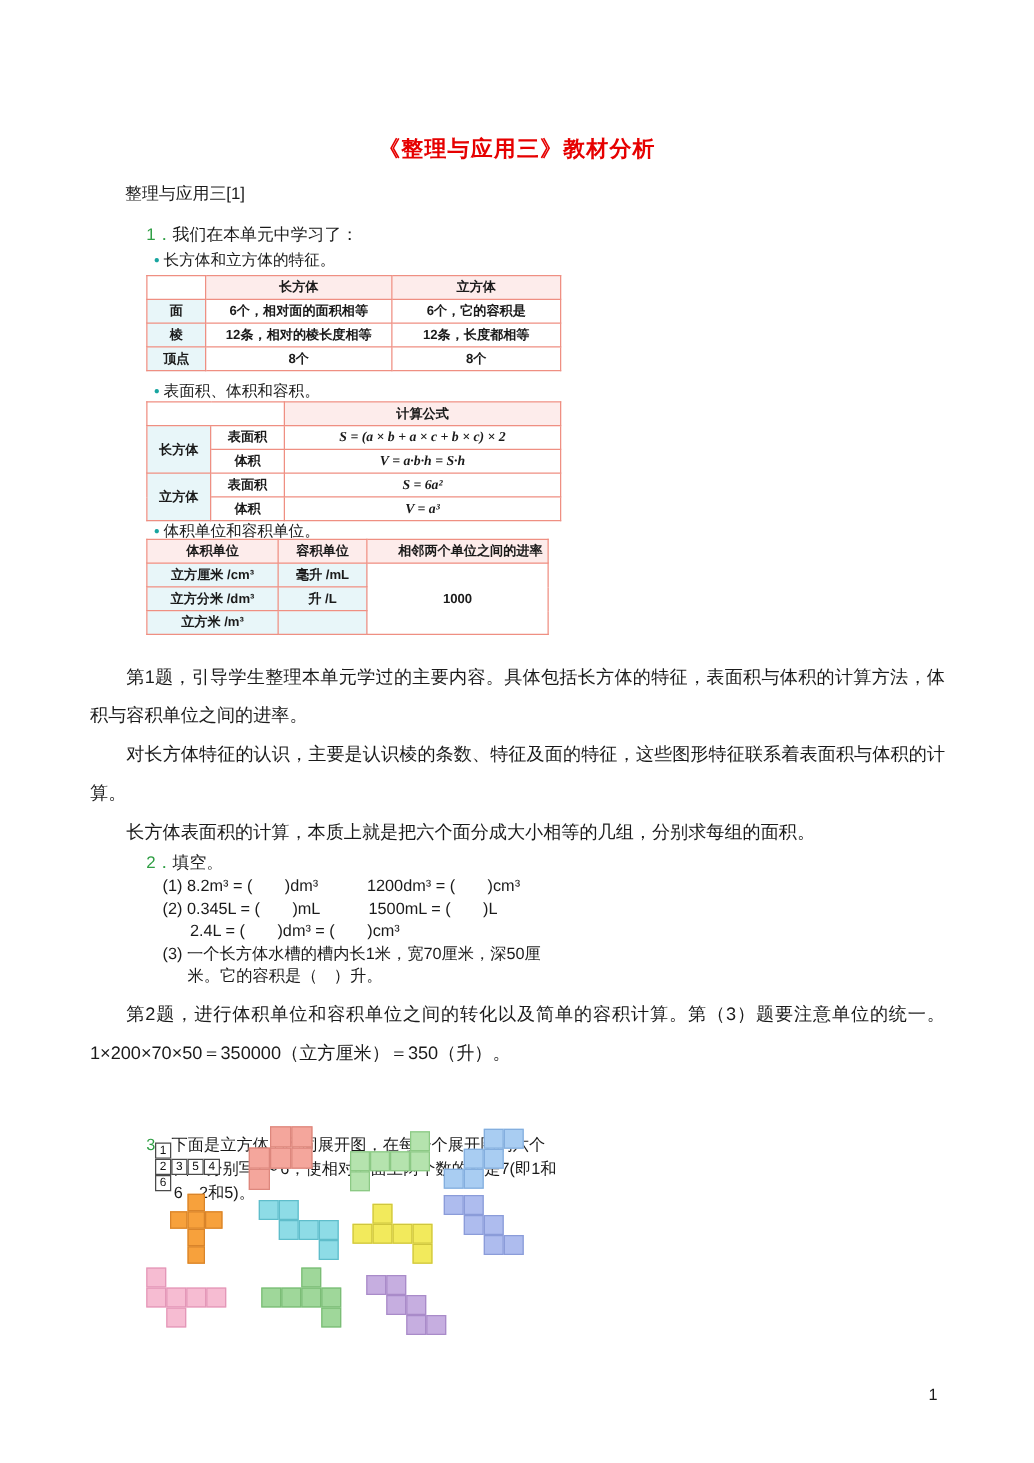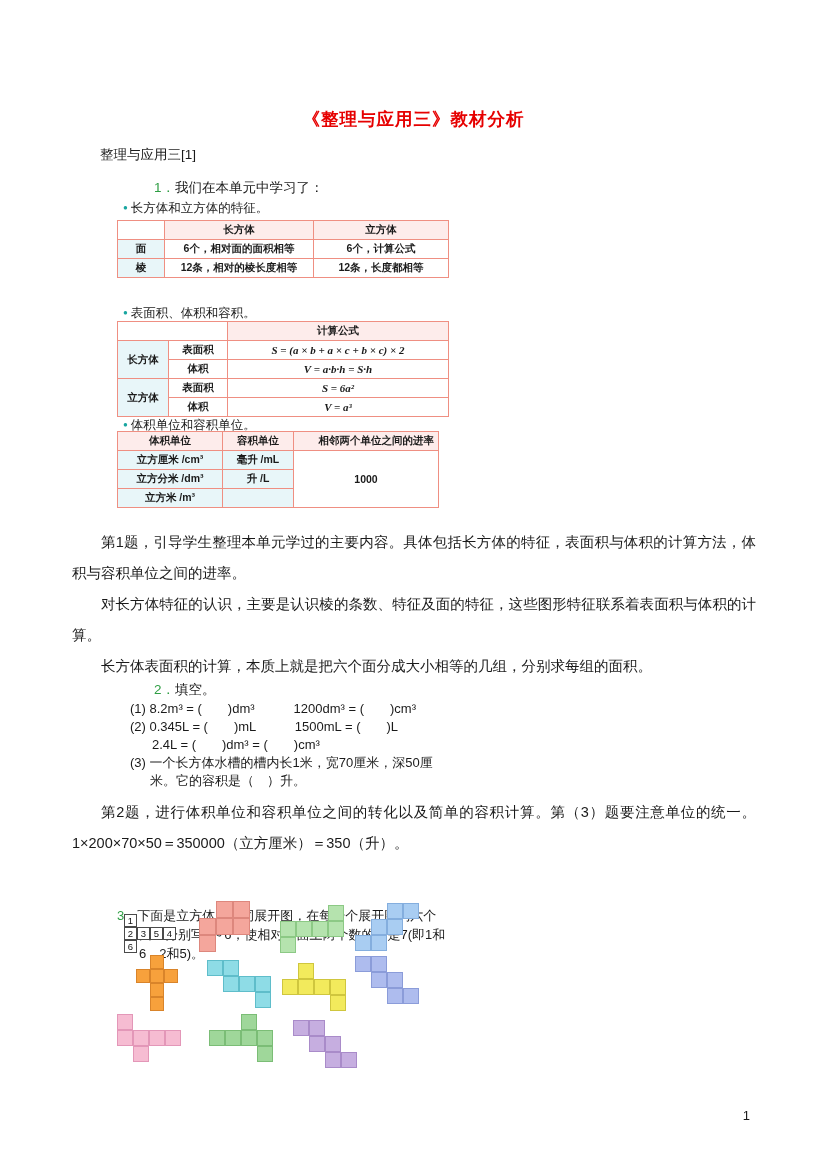--- a/index.html
+++ b/index.html
@@ -2,21 +2,21 @@
 <html><head>
 <meta charset="utf-8">
 <style>
   html,body{margin:0;padding:0;background:#ffffff;}
   .page{position:relative;width:827px;height:1170px;background:#ffffff;overflow:hidden;
         font-family:"Liberation Sans","DejaVu Sans",sans-serif;color:#1a1a1a;}
   .abs{position:absolute;}
   .title{top:107px;left:0;width:100%;text-align:center;font-size:17.5px;font-weight:bold;
          color:#e60000;letter-spacing:1px;}
   .subtitle{top:146px;left:100px;font-size:13.5px;}
-  .item-line{font-size:13.5px;margin-left:37px;}
+  .item-line{font-size:13.5px;}
   .num{color:#2f9e44;}
   .bullet{font-size:12.5px;text-align:right;}
   .dot{color:#18a5a0;font-size:8px;vertical-align:2px;margin-right:3px;}
   .tbl{position:absolute;border-collapse:collapse;font-size:10.5px;background:#ffffff;}
   .tbl th,.tbl td{border:1px solid #ef8f82;padding:1px 4px;text-align:center;font-weight:bold;height:16px;}
   .c-pink{background:#fdeceb;}
   .c-cyan{background:#e8f6f9;}
   .formula{font-family:"Liberation Serif","DejaVu Serif",serif;font-style:italic;font-size:11px;}
   .para{left:72px;width:684px;font-size:14.5px;line-height:31px;text-indent:29px;text-align:justify;}
   .fills{font-size:13px;line-height:18px;}
@@ -46,26 +46,31 @@
   <table class="tbl" style="left:117px;top:220px;">
     <tbody>
         <tr>
       <th style="width:38px;"></th>
       <th class="c-pink" style="width:140px;">长方体</th>
       <th class="c-pink" style="width:126px;">立方体</th>
     </tr>
     <tr>
       <td class="c-cyan">面</td>
       <td>6个，相对面的面积相等</td>
-      <td>6个，计算公式</td>
+      <td>6个，它的容积是</td>
     </tr>
     <tr>
       <td class="c-cyan">棱</td>
       <td>12条，相对的棱长度相等</td>
       <td>12条，长度都相等</td>
+    </tr>
+    <tr>
+      <td class="c-cyan">顶点</td>
+      <td>8个</td>
+      <td>8个</td>
     </tr>
   </tbody>
     </table>
 
   <div class="abs bullet" style="left:123px;top:305px;">
     <span class="dot">●</span><span>表面积、体积和容积。</span>
   </div>
 
   <table class="tbl" style="left:117px;top:321px;">
     <tbody>

